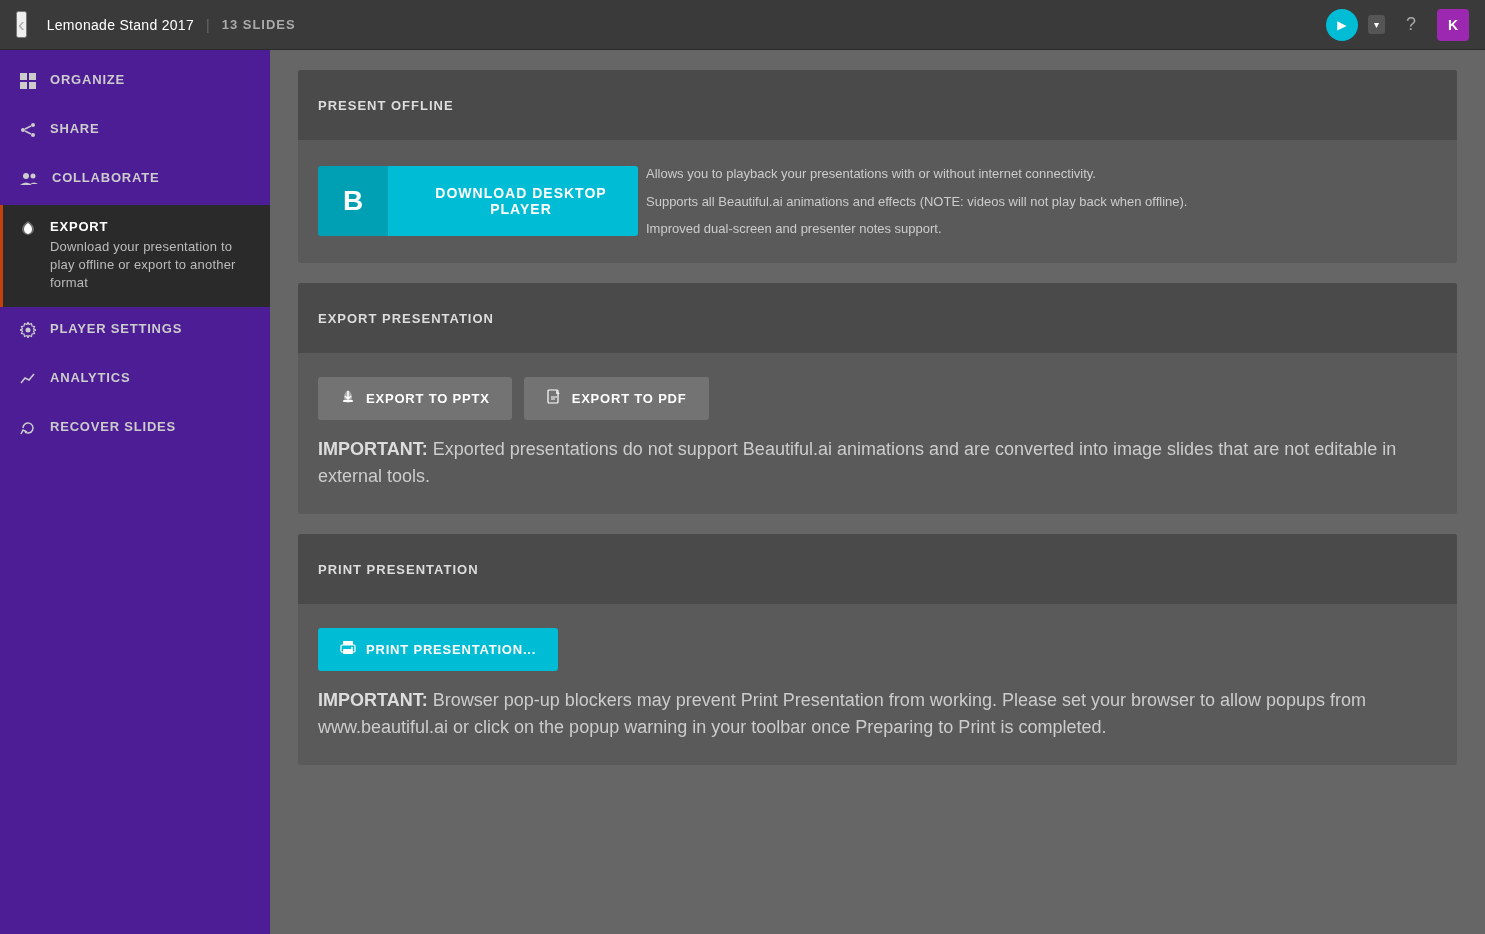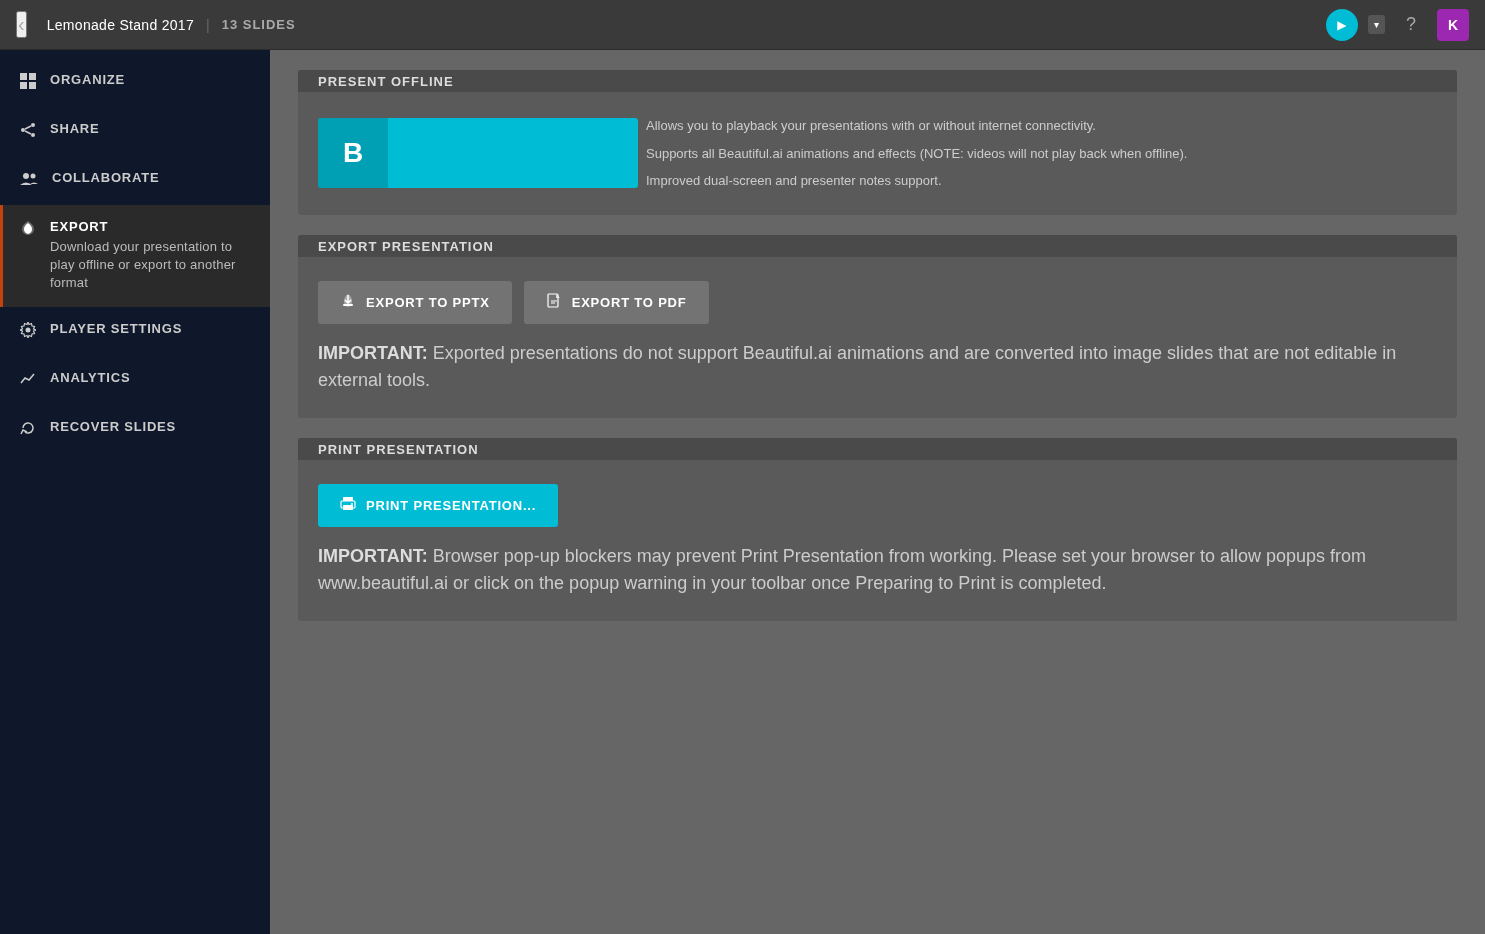--- a/index.html
+++ b/index.html
@@ -104,21 +104,21 @@
     
     .main-layout {
       display: flex;
       flex: 1;
       overflow: hidden;
     }
 
     
     .sidebar {
       width: 270px;
-      background: #0f172a;
+      background: #4c1d95;
       flex-shrink: 0;
       padding-top: 8px;
     }
     .sidebar-item {
       display: flex;
       align-items: flex-start;
       padding: 14px 20px;
       cursor: pointer;
       color: #ccc;
       font-size: 13px;
@@ -163,21 +163,21 @@
     }
 
     
     .section {
       background: #5a5a5a;
       border-radius: 3px;
       margin-bottom: 20px;
     }
     .section-header {
       background: #4a4a4a;
-      padding: 2px 20px;
+      padding: 26px 20px;
       border-radius: 3px 3px 0 0;
     }
     .section-header-title {
       font-size: 13px;
       font-weight: 700;
       letter-spacing: 1px;
       color: #ddd;
     }
     .section-body {
       padding: 24px 20px;
@@ -409,20 +409,21 @@
     <div class="section">
       <div class="section-header">
         <span class="section-header-title">PRESENT OFFLINE</span>
       </div>
       <div class="section-body">
         <div class="offline-row">
           <button class="download-player-btn">
             <div class="download-player-icon">
               <span>B</span>
             </div>
+            <span class="download-player-label">DOWNLOAD DESKTOP PLAYER</span>
           </button>
           <div class="offline-info">
             <span class="offline-info-text">Allows you to playback your presentations with or without internet connectivity.</span>
             <span class="offline-info-text">Supports all Beautiful.ai animations and effects (NOTE: videos will not play back when offline).</span>
             <span class="offline-info-text">Improved dual-screen and presenter notes support.</span>
           </div>
         </div>
       </div>
     </div>
 

